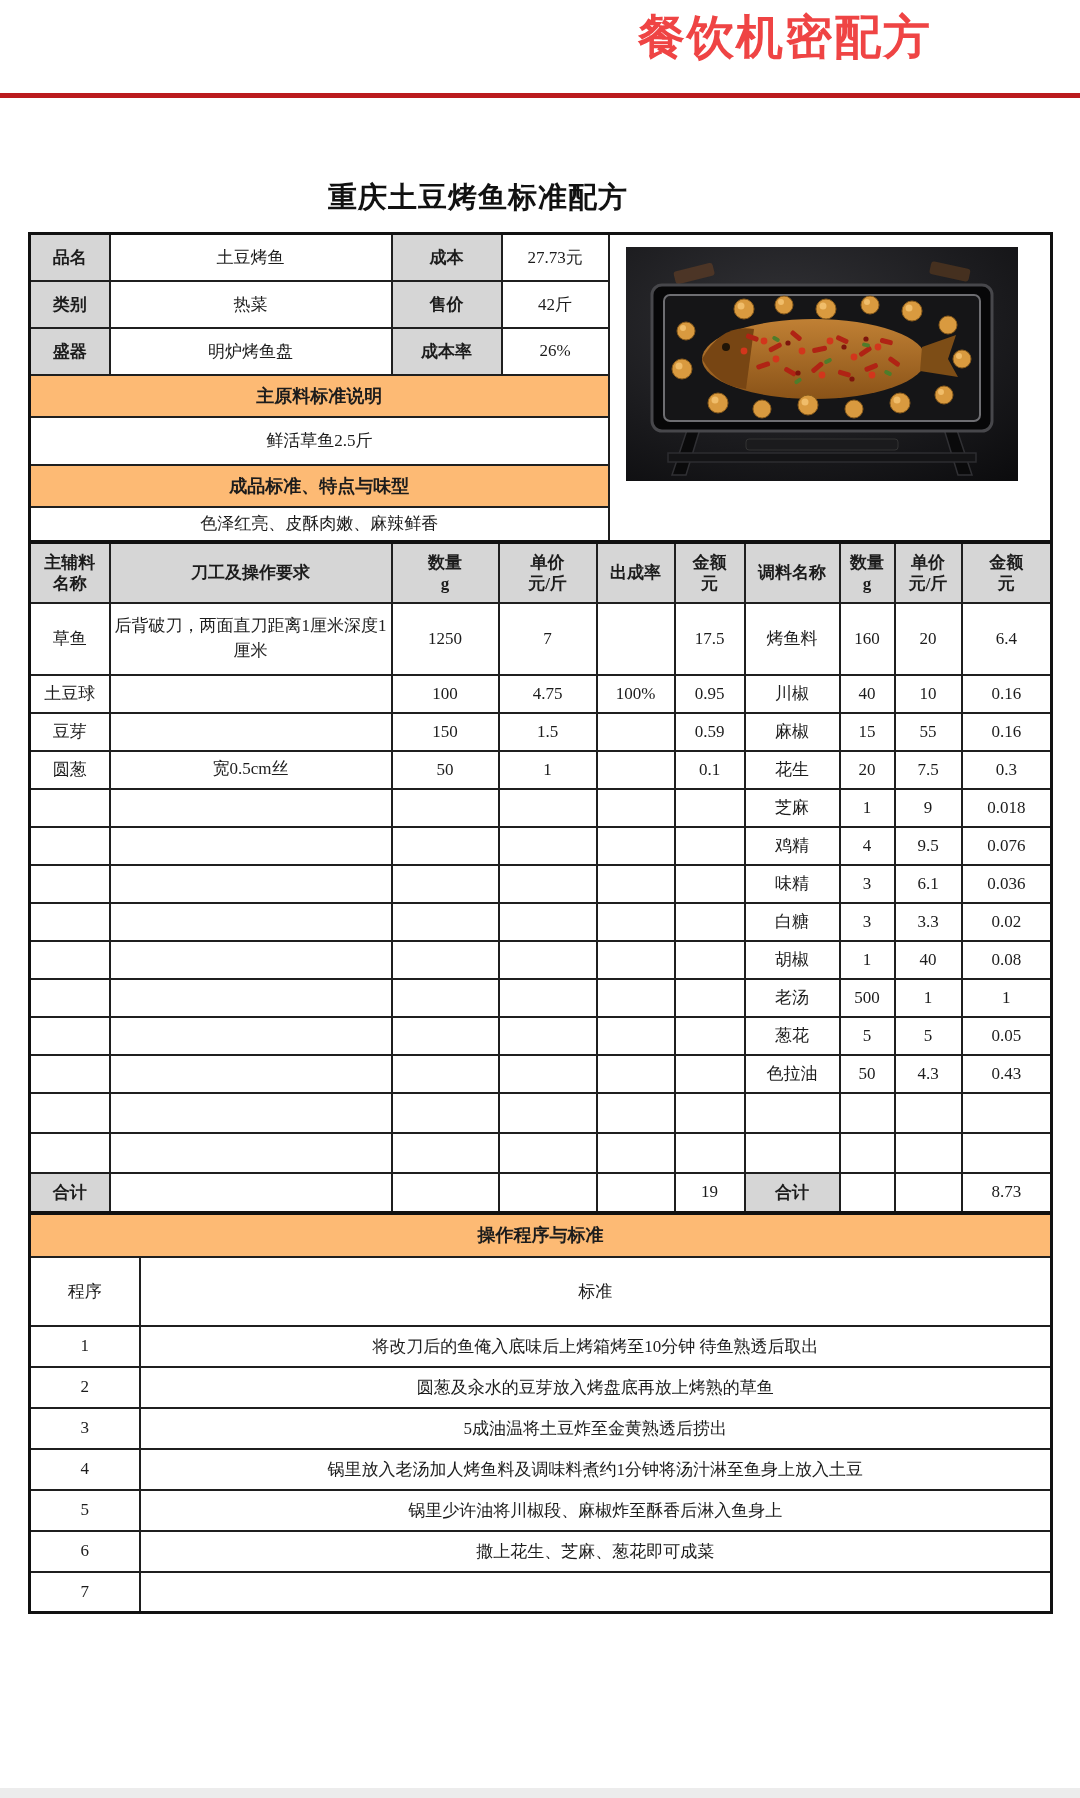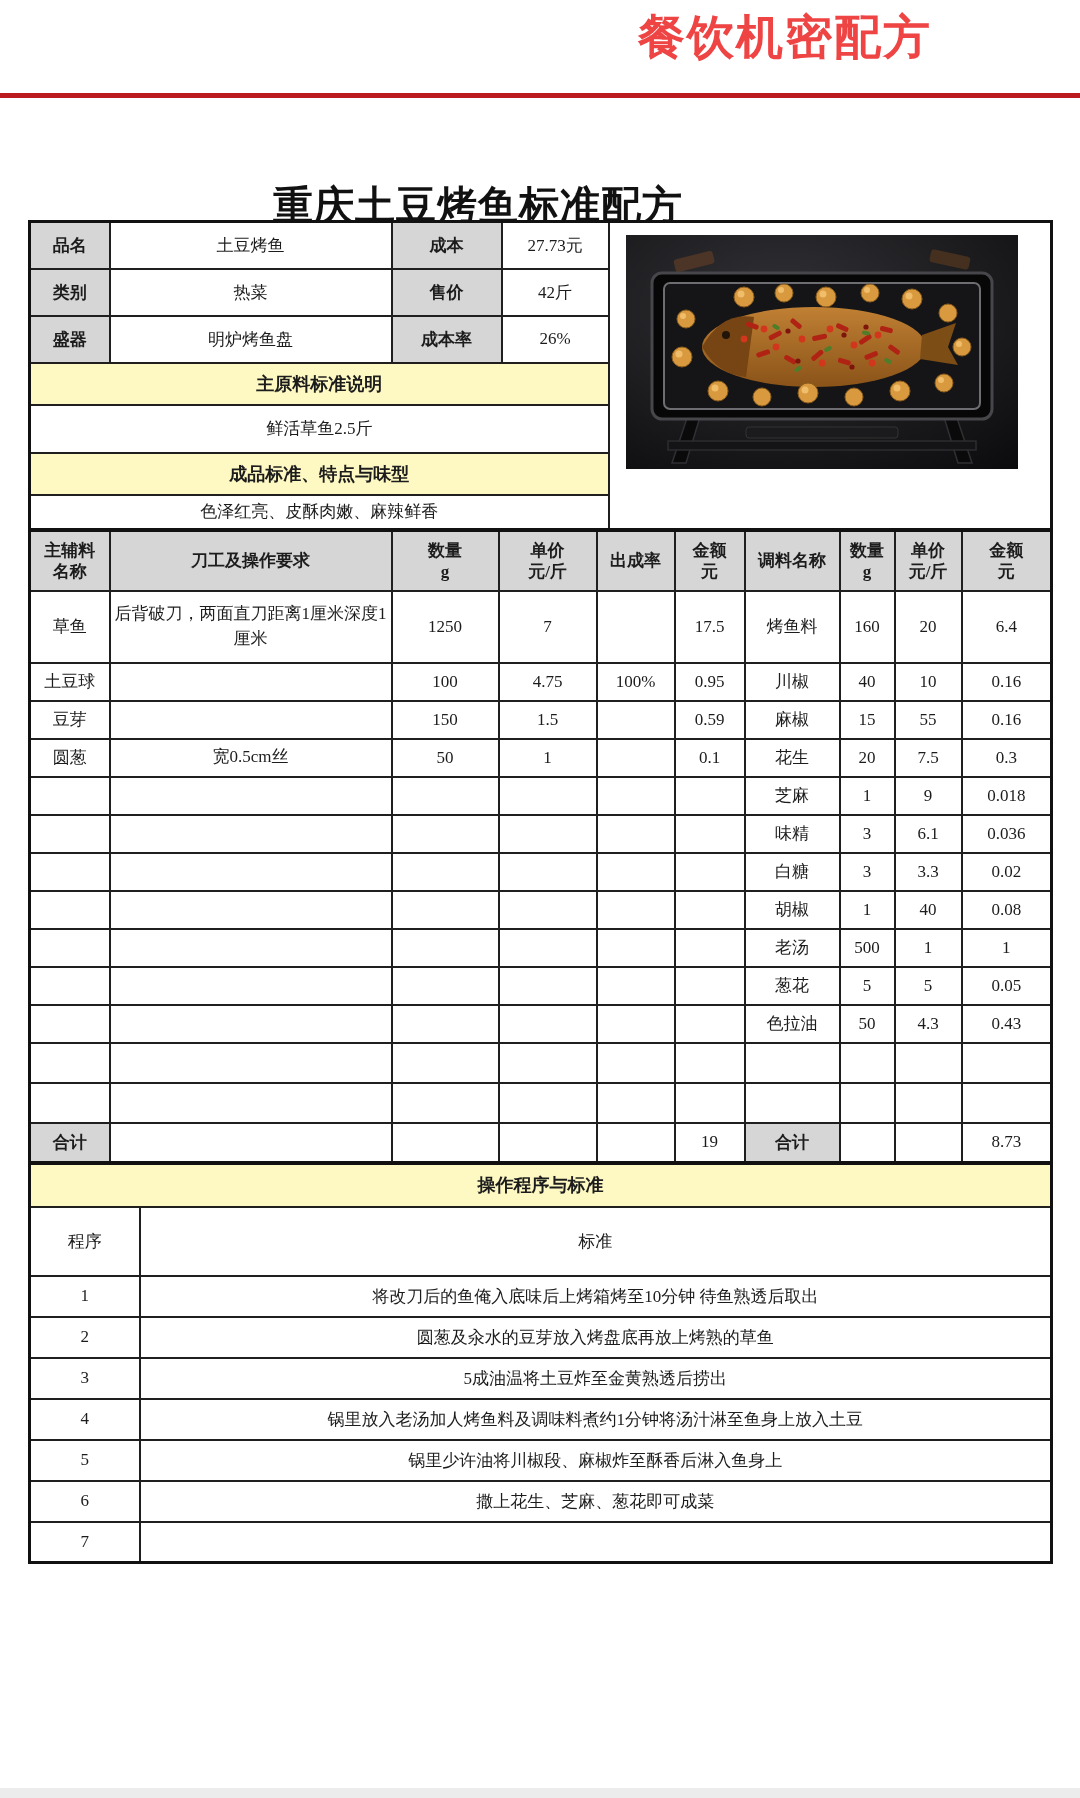--- a/index.html
+++ b/index.html
@@ -10,32 +10,32 @@
   }
   
   .brand{
     position:absolute;top:6px;right:148px;
     font-family:"Liberation Sans","DejaVu Sans",sans-serif;
     font-weight:bold;font-size:47px;letter-spacing:2px;color:#ef4444;
   }
   .red-rule{position:absolute;top:93px;left:0;width:1080px;height:5px;background:#bb1b1e;}
   .doc-title{
     position:absolute;top:178px;left:28px;width:900px;text-align:center;
-    font-size:40px;font-weight:bold;letter-spacing:1px;color:#111;
+    font-size:29px;font-weight:bold;letter-spacing:1px;color:#111;
   }
   
-  .sheet{position:absolute;left:28px;top:220px;width:1022px;}
+  .sheet{position:absolute;left:28px;top:232px;width:1022px;}
   table{border-collapse:collapse;table-layout:fixed;width:1022px;}
   td{
     border:2px solid #1f1f1f;text-align:center;vertical-align:middle;
     font-size:17px;padding:1px 6px;overflow:hidden;
   }
   .outer{border:3px solid #111;}
   .lab{background:#d6d6d6;font-weight:bold;}
-  .band{background:#fef9c3;font-weight:bold;font-size:18px;}
+  .band{background:#fdba74;font-weight:bold;font-size:18px;}
   .plain{background:#ffffff;}
   .hdr{background:#d6d6d6;font-weight:bold;white-space:pre-line;line-height:1.25;font-size:17px;}
   tr.info-r{height:47px;}
   tr.band-r{height:42px;}
   tr.val-r{height:48px;}
   tr.val-r2{height:35px;}
   tr.ghead{height:60px;}
   tr.ing{height:38px;}
   tr.ing.tall{height:72px;}
   tr.ing.filler{height:40px;}
@@ -305,20 +305,32 @@
     <td class="plain">9</td>
     <td class="plain">0.018</td>
   </tr>
         <tr class="ing">
     <td class="plain"></td>
     <td class="plain cut-cell"></td>
     <td class="plain"></td>
     <td class="plain"></td>
     <td class="plain"></td>
     <td class="plain"></td>
+    <td class="plain">鸡精</td>
+    <td class="plain">4</td>
+    <td class="plain">9.5</td>
+    <td class="plain">0.076</td>
+  </tr>
+        <tr class="ing">
+    <td class="plain"></td>
+    <td class="plain cut-cell"></td>
+    <td class="plain"></td>
+    <td class="plain"></td>
+    <td class="plain"></td>
+    <td class="plain"></td>
     <td class="plain">味精</td>
     <td class="plain">3</td>
     <td class="plain">6.1</td>
     <td class="plain">0.036</td>
   </tr>
         <tr class="ing">
     <td class="plain"></td>
     <td class="plain cut-cell"></td>
     <td class="plain"></td>
     <td class="plain"></td>

